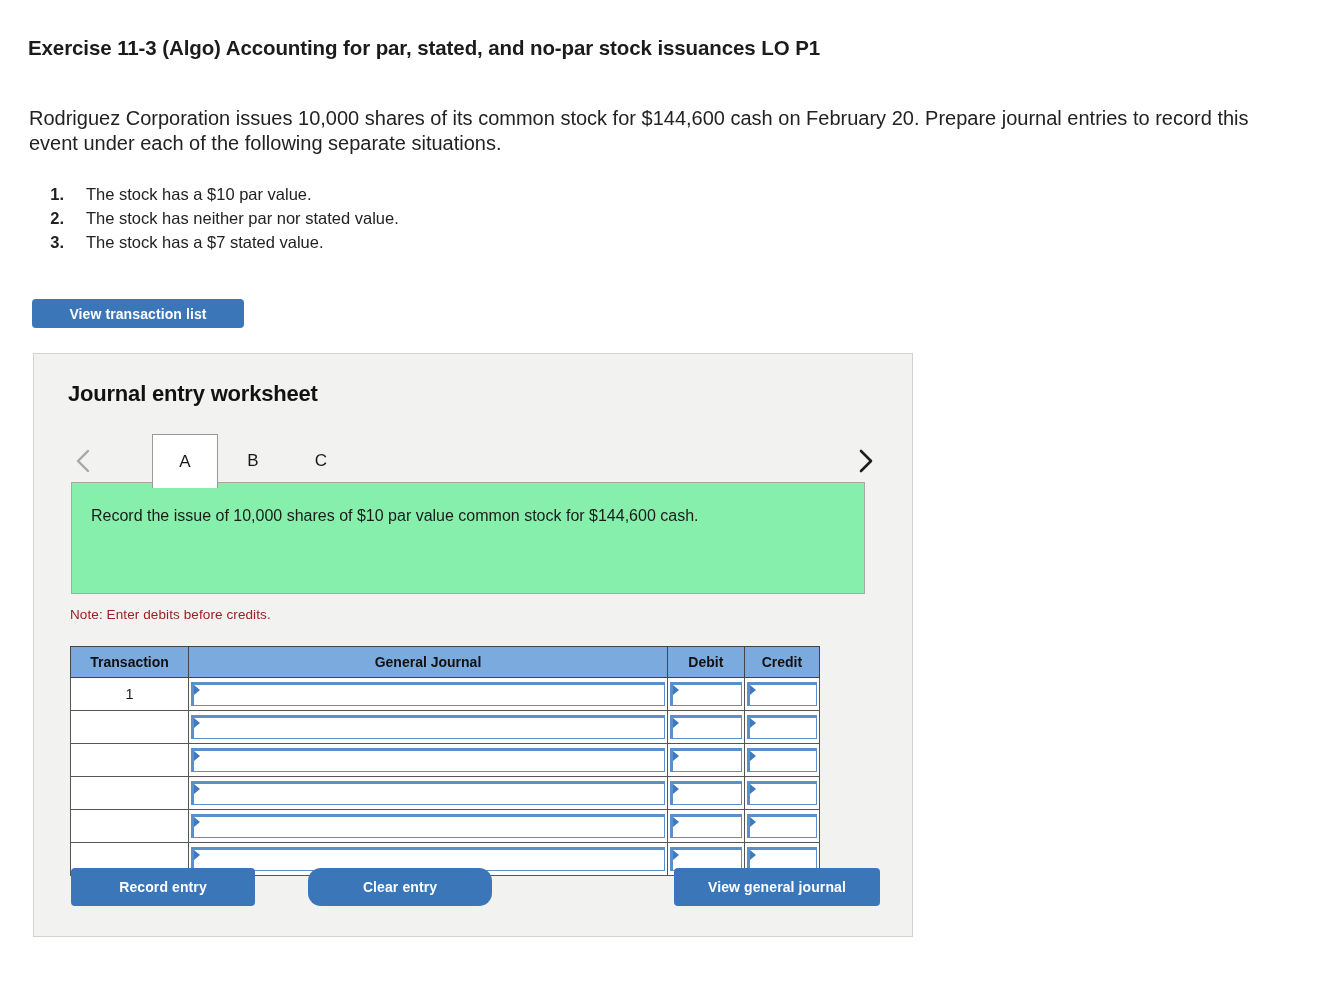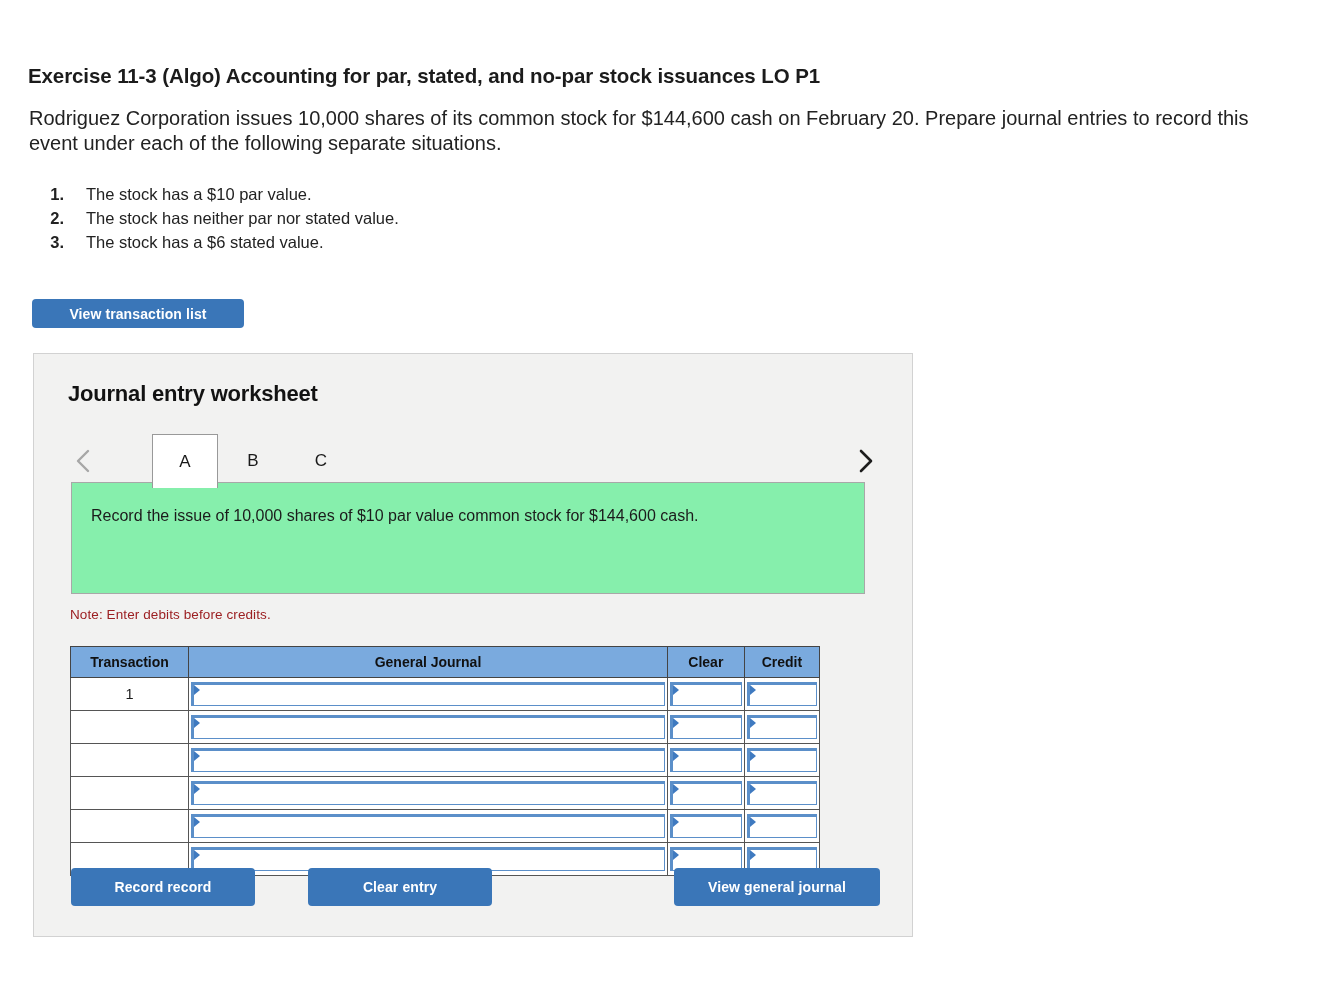--- a/index.html
+++ b/index.html
@@ -21,21 +21,20 @@
   
   .exercise-title {
     position: absolute;
     left: 28px;
     top: 36px;
     font-size: 20.5px;
     font-weight: bold;
     letter-spacing: -0.1px;
     color: #1b1b1b;
     white-space: nowrap;
-    margin-top: 28px;
   }
 
   
   .problem-text {
     position: absolute;
     left: 29px;
     top: 106px;
     width: 1245px;
     font-size: 20px;
     line-height: 25px;
@@ -251,20 +250,21 @@
     top: 514px;
     width: 184px;
     height: 38px;
   }
   .btn-clear-entry {
     position: absolute;
     left: 274px;
     top: 514px;
     width: 184px;
     height: 38px;
+    border-radius: 13px;
   }
   .btn-view-journal {
     position: absolute;
     left: 640px;
     top: 514px;
     width: 206px;
     height: 38px;
   }
 </style>
 </head>
@@ -277,21 +277,21 @@
   <div class="problem-text">Rodriguez Corporation issues 10,000 shares of its common stock for $144,600 cash on February 20. Prepare journal entries to record this event under each of the following separate situations.</div>
 
   <div class="situations">
     <span class="situation-row">
       <span class="situation-num">1.</span><span class="situation-text">The stock has a $10 par value.</span>
     </span>
     <span class="situation-row">
       <span class="situation-num">2.</span><span class="situation-text">The stock has neither par nor stated value.</span>
     </span>
     <span class="situation-row">
-      <span class="situation-num">3.</span><span class="situation-text">The stock has a $6 stated value.</span>
+      <span class="situation-num">3.</span><span class="situation-text">The stock has a $7 stated value.</span>
     </span>
   </div>
 
   <button class="btn btn-view-transaction">View transaction list</button>
 
   <div class="worksheet-panel">
 
     <div class="worksheet-title">Journal entry worksheet</div>
 
     <div class="tab-strip">
@@ -325,21 +325,21 @@
       <colgroup>
         <col class="col-transaction">
         <col class="col-journal">
         <col class="col-debit">
         <col class="col-credit">
       </colgroup>
       <thead>
         <tr>
           <th>Transaction</th>
           <th>General Journal</th>
-          <th>Clear</th>
+          <th>Debit</th>
           <th>Credit</th>
         </tr>
       </thead>
       <tbody>
         <tr>
           <td class="txn-cell">1</td>
           <td class="field-cell">
               <div class="field"></div>
             </td>
           <td class="field-cell">
@@ -405,20 +405,20 @@
           <td class="field-cell">
               <div class="field"></div>
             </td>
           <td class="field-cell">
               <div class="field"></div>
             </td>
         </tr>
       </tbody>
     </table>
 
-    <button class="btn btn-record-entry">Record record</button>
+    <button class="btn btn-record-entry">Record entry</button>
 
     <button class="btn btn-clear-entry">Clear entry</button>
 
     <button class="btn btn-view-journal">View general journal</button>
 
   </div>
 </div>
 
 </body></html>

